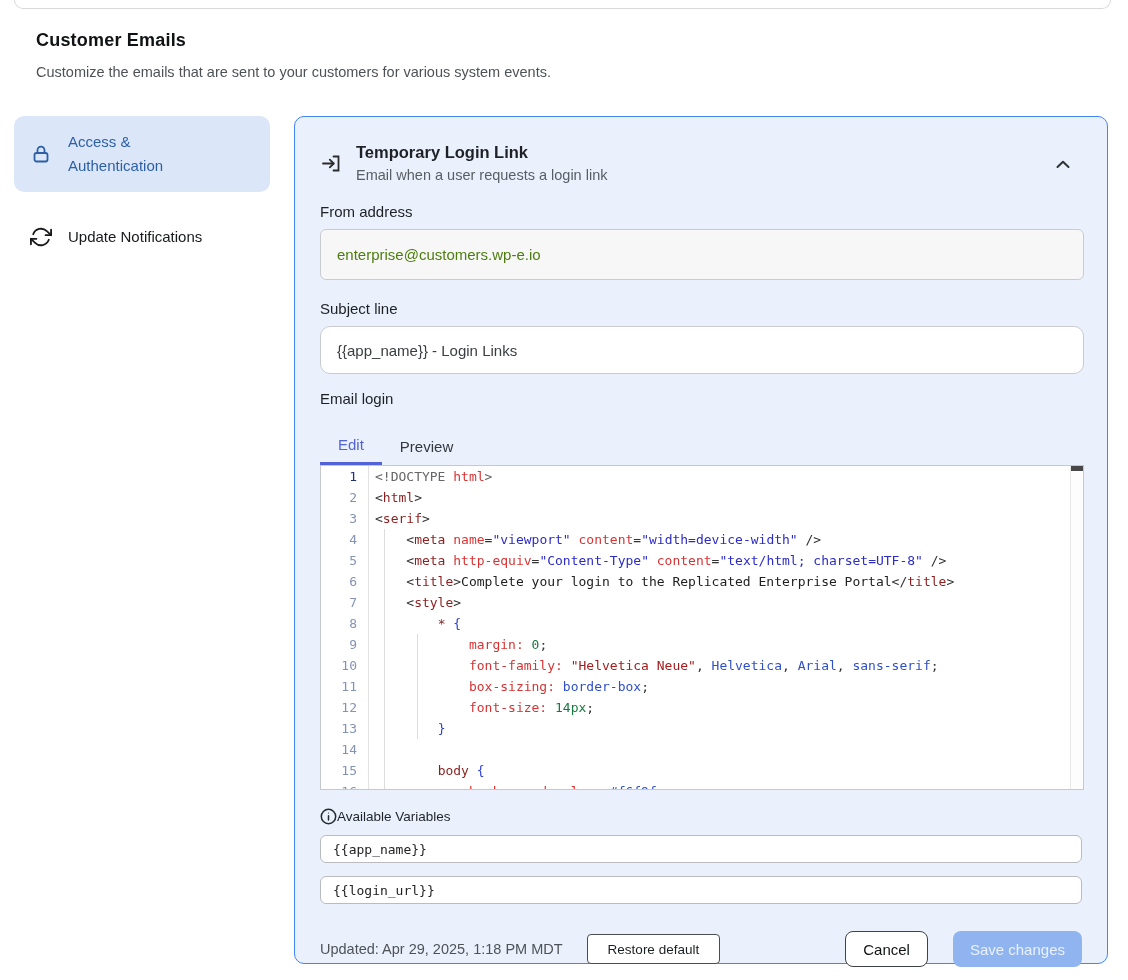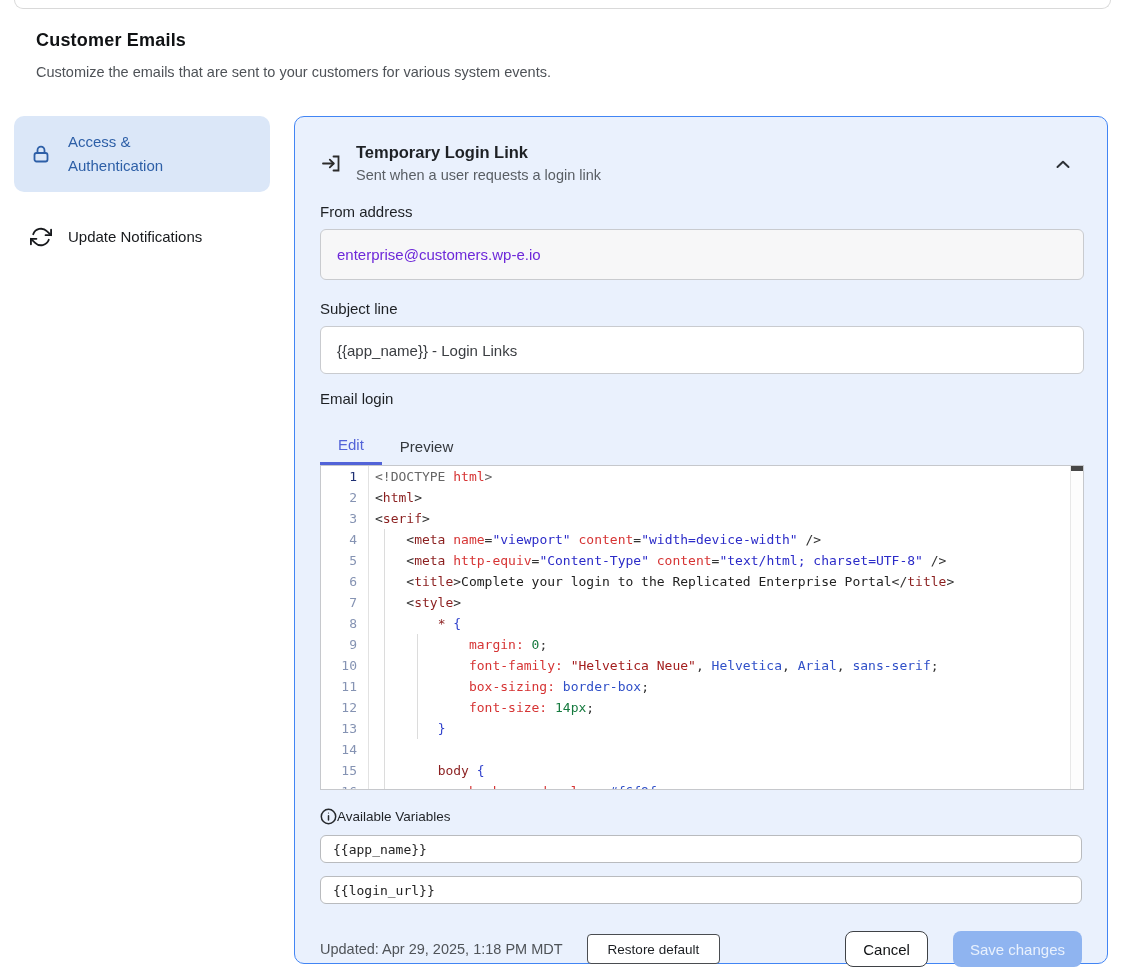--- a/index.html
+++ b/index.html
@@ -28,22 +28,22 @@
 
   .panel-head { display:flex; align-items:flex-start; gap:14px; position:relative; }
   .panel-head-icon { margin-top:9px; width:22px; height:22px; flex:none; }
   .panel-title { font-size:16.5px; font-weight:700; color:#1e2125; }
   .panel-subtitle { margin-top:5px; font-size:14.5px; color:#595e64; }
   .collapse-btn { position:absolute; right:8px; top:10px; width:22px; height:22px; display:flex; align-items:center; justify-content:center; cursor:pointer; }
 
   .field-label { margin:20px 0 9px 0; font-size:15px; font-weight:500; color:#1d2024; }
   .field-label.first { margin-top:20px; }
   .text-input { width:764px; height:51px; border:1px solid #c9cbcf; border-radius:6px; background:#ffffff; font-size:15px; color:#3a3d41; padding:0 16px; font-family:"Liberation Sans", sans-serif; }
-  .text-input.disabled { background:#f7f7f8; color:#6d28d9; }
-  .text-input.subject { height:48px; }
+  .text-input.disabled { background:#f7f7f8; color:#4d7c0f; }
+  .text-input.subject { height:48px;border-radius:10px; }
 
   
   .tabs { display:flex; margin-top:20px; }
   .tab { height:38px; display:flex; align-items:center; justify-content:center; font-size:15px; font-weight:500; color:#34383d; padding:0 18px; cursor:pointer; }
   .tab.active { color:#5263d8; border-bottom:3px solid #5263d8; }
 
   
   .editor { position:relative; width:764px; height:325px; background:#ffffff; border:1px solid #c6c8cc; overflow:hidden; }
   .cl { display:flex; height:21px; }
   .ln { width:48px; flex:none; text-align:right; padding-right:11px; font-family:"DejaVu Sans Mono", monospace; font-size:13px; line-height:21px; color:#8593b3; border-right:1px solid #e2e2e2; background:#fff; }
@@ -112,21 +112,21 @@
     <div class="panel-head">
       <span class="panel-head-icon">
         <svg width="22" height="22" viewBox="0 0 22 22" fill="none" stroke="#2b2b2b" stroke-width="1.8" stroke-linecap="round">
           <path d="M13.5 4.5 h5 v14 h-5"></path>
           <line x1="3" y1="11.5" x2="13.5" y2="11.5"></line>
           <polyline points="9.8,7.6 13.7,11.5 9.8,15.4" fill="none" stroke-linejoin="round"></polyline>
         </svg>
       </span>
       <div>
         <div class="panel-title">Temporary Login Link</div>
-        <div class="panel-subtitle">Sent when a user requests a login link</div>
+        <div class="panel-subtitle">Email when a user requests a login link</div>
       </div>
       <div class="collapse-btn">
         <span>
           <svg width="14" height="9" viewBox="0 0 14 9" fill="none" stroke="#2e3237" stroke-width="2" stroke-linecap="round" stroke-linejoin="round">
             <polyline points="1.5,7 7,1.8 12.5,7"></polyline>
           </svg>
         </span>
       </div>
     </div>
 

